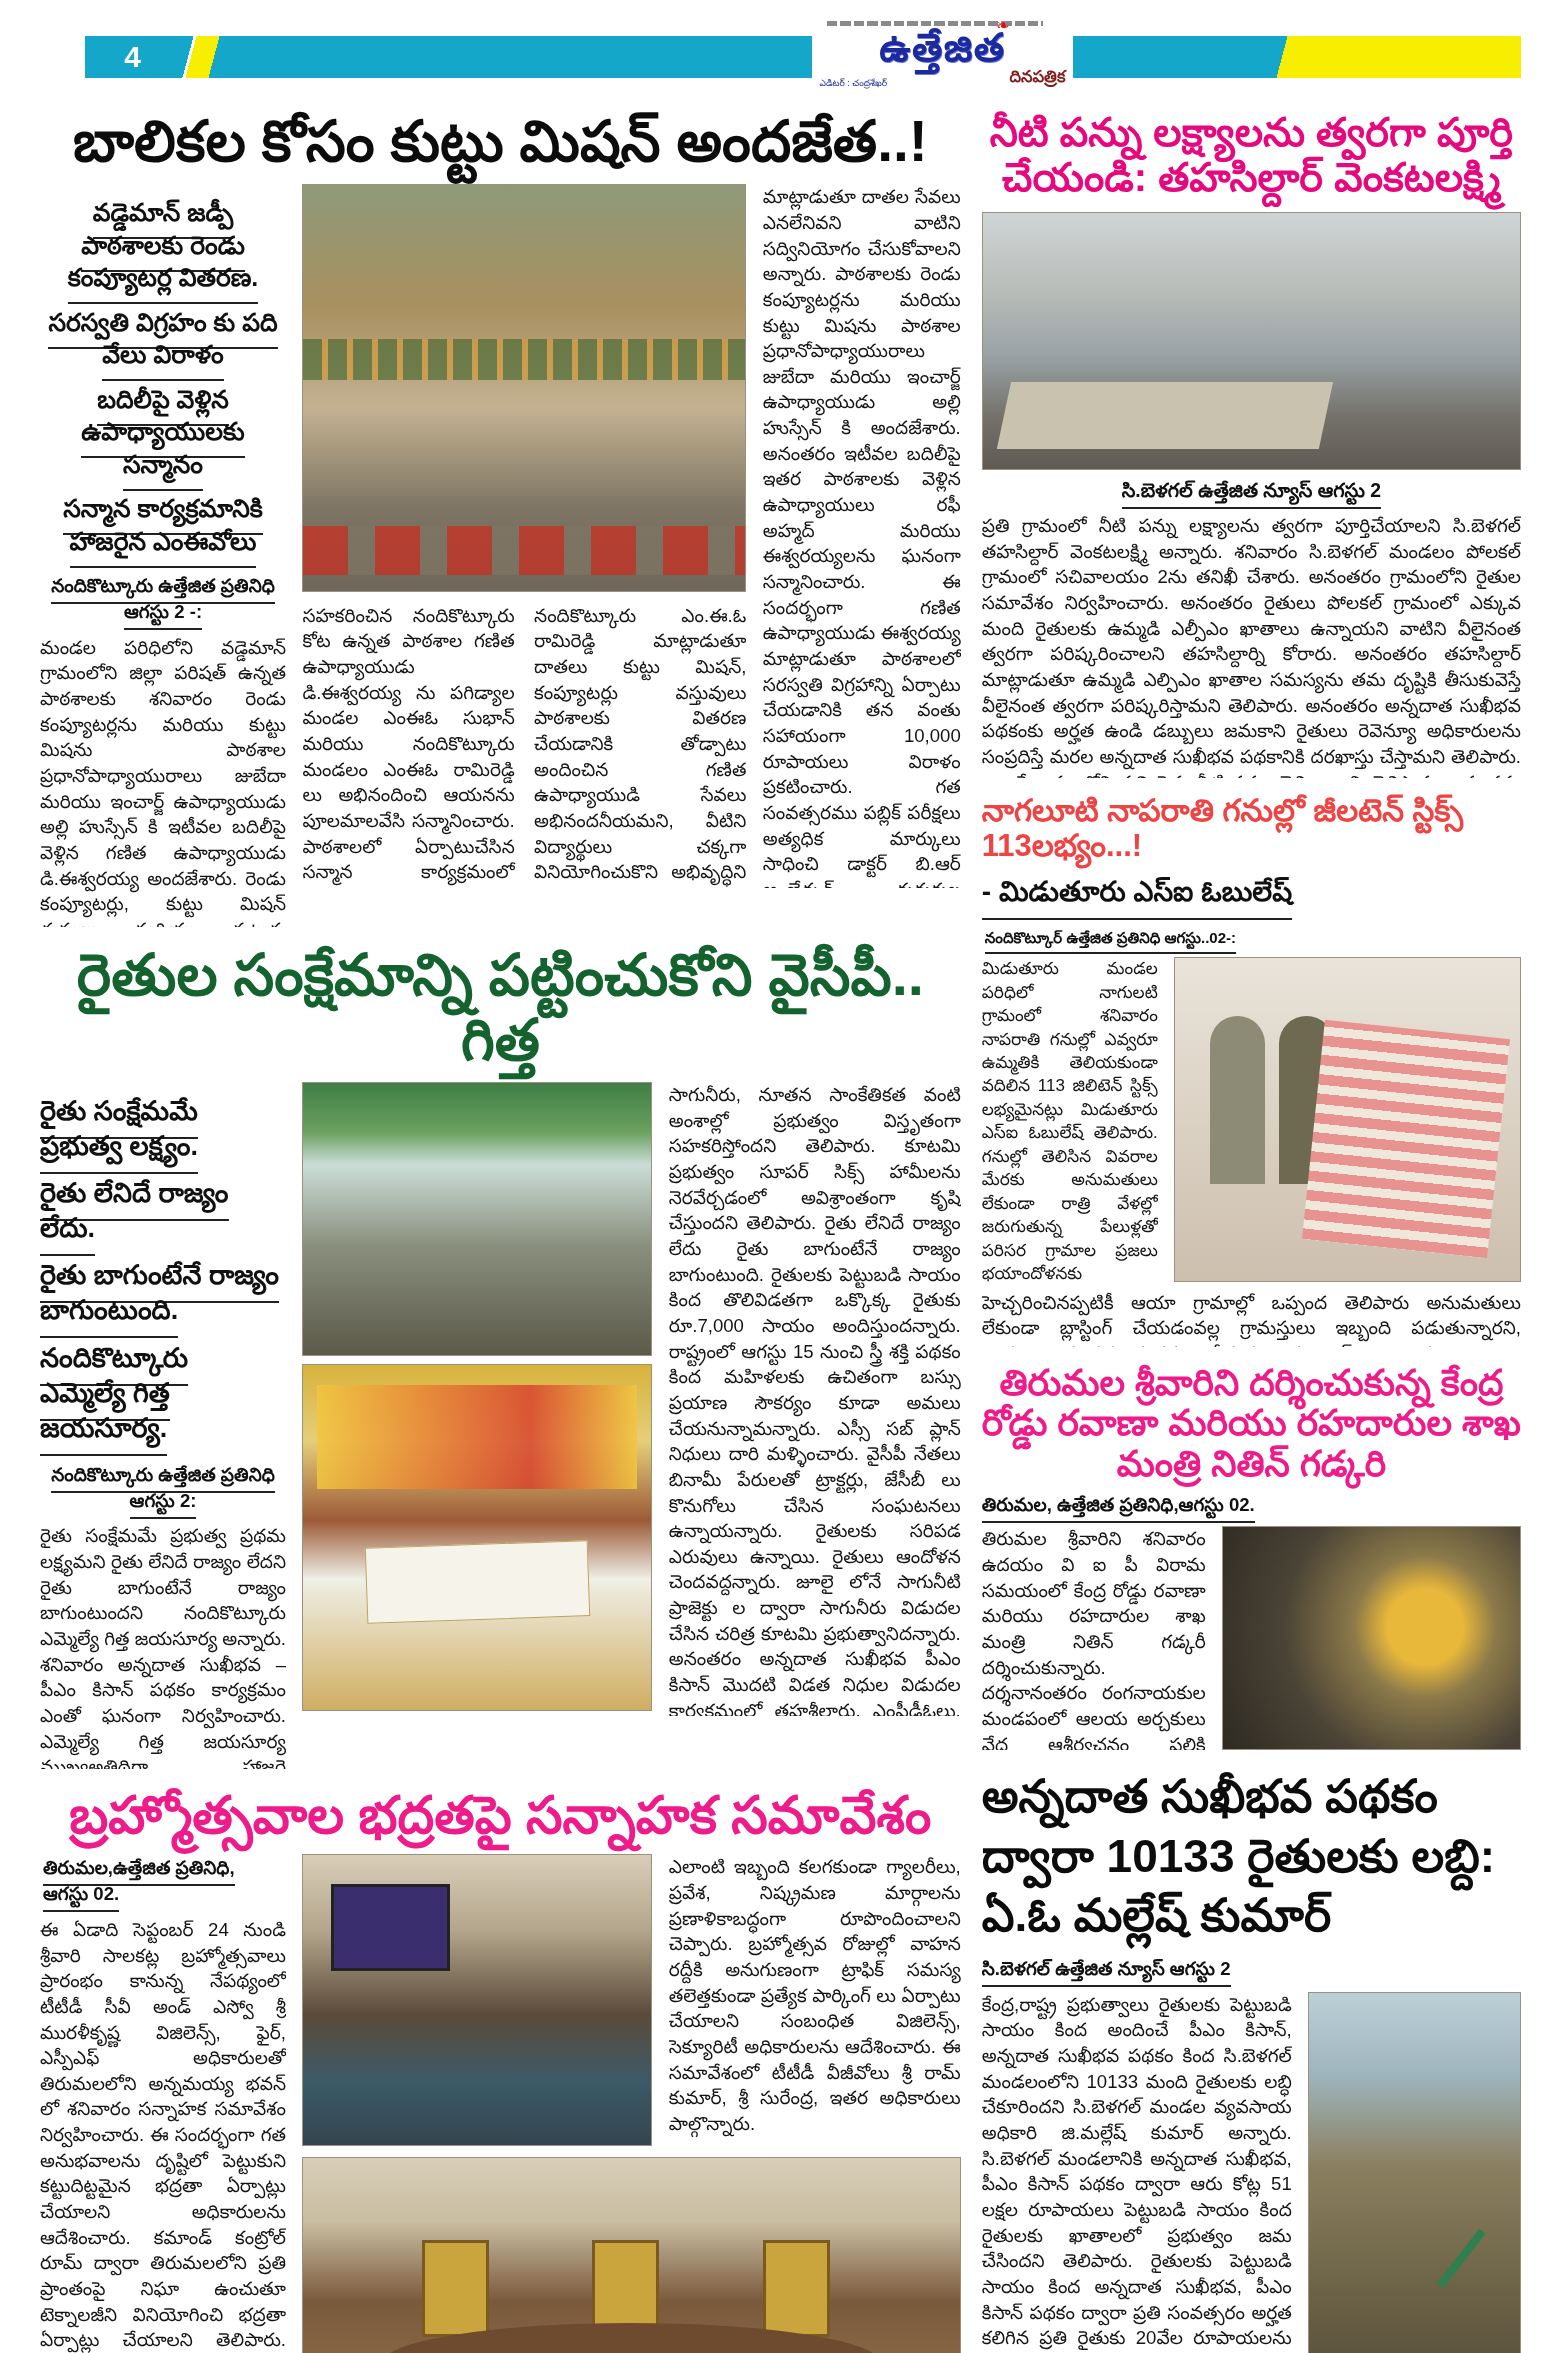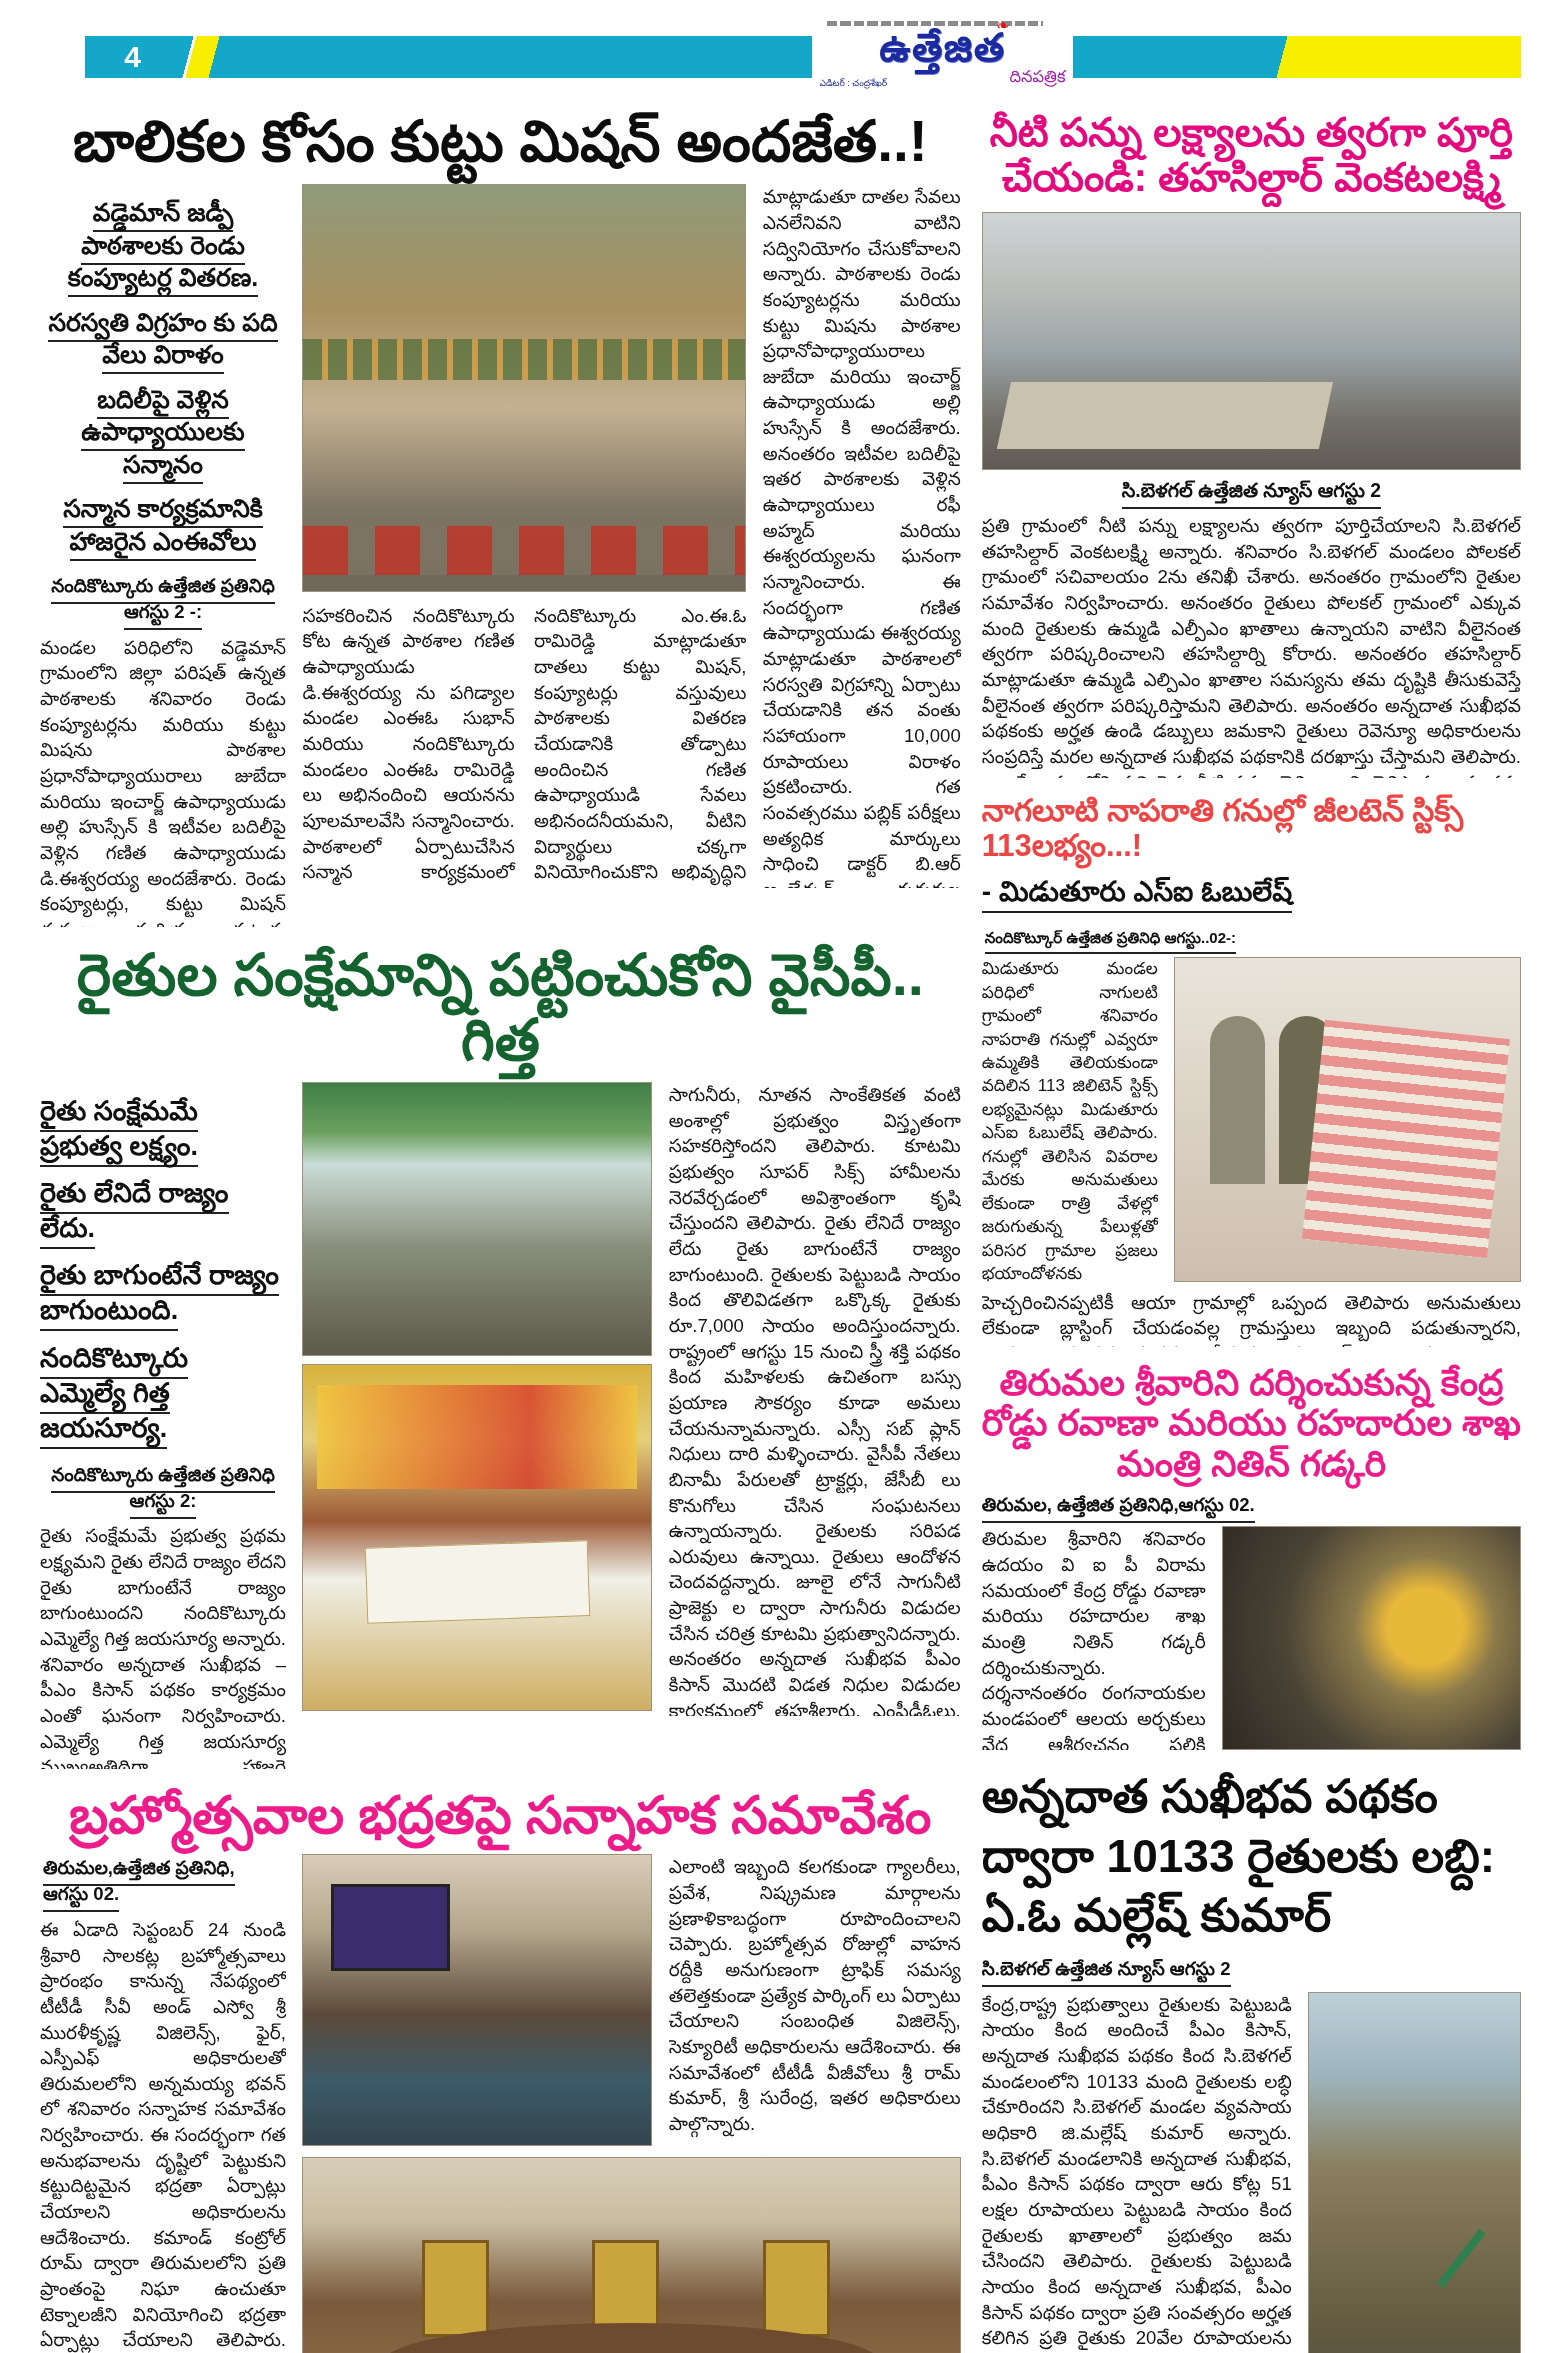--- a/index.html
+++ b/index.html
@@ -15,40 +15,40 @@
   .date-band { width:417px; background:#f8ee00; color:#101010; font-weight:bold; font-size:30px; display:flex; align-items:center; justify-content:center; }
   .slash-m { width:30px; background:linear-gradient(105deg,#f8ee00 50%,#14a7c9 50%); }
   .cyan-fill { flex:1; background:#14a7c9; }
   .slash-r { width:30px; background:linear-gradient(105deg,#14a7c9 50%,#f8ee00 50%); }
   .yellow-right { width:224px; background:#f8ee00; }
   .masthead { position:absolute; left:772px; top:19.4px; width:261px; height:72px; background:#ffffff; padding:1.5px 7.5px; text-align:center; z-index:2; }
   .masthead-micro { height:5.2px; margin:0 22.4px 1.5px 7.5px; background:repeating-linear-gradient(90deg,#8a8a8a 0 10.4px,#fff 10.4px 13.4px); }
   .masthead-title { color:#1b2a9e; font-weight:bold; font-size:39px; line-height:1.0; letter-spacing:1.5px; text-shadow:0.7px 0.7px 0 #6b79e0; }
   .masthead-foot { display:flex; justify-content:space-between; align-items:flex-end; }
   .editor-line { color:#1b2a9e; font-size:9px; }
-  .daily-line { color:#a21caf; font-weight:normal; font-size:16.4px; }
+  .daily-line { color:#7f1d1d; font-weight:bold; font-size:16.4px; }
   .bird { position:absolute; right:63px; top:-3px; color:#e01010; font-size:16.4px; }
 
   
   .content { display:flex; gap:21px; margin-top:15px; }
   .col-left { width:921px; }
   .col-right { width:558px; }
   article { margin-bottom:16.4px; overflow:hidden; }
 
   h1 { line-height:1.12; }
   .head-black { color:#0c0c0c; font-size:57px; text-align:center; }
   .head-green { color:#14632f; font-size:58px; text-align:center; }
   .head-pinkL { color:#ee1c8a; font-size:52px; text-align:center; }
   .head-mag   { color:#e5087e; font-size:40px; text-align:center; }
   .head-mag-s { color:#ef4444; font-size:31px; text-align:left; }
   .head-mag-m { color:#ee1c8a; font-size:36px; text-align:center; }
   .head-blk-g { color:#0c0c0c; font-size:46px; line-height:1.3; }
 
   .subhead { font-weight:bold; color:#111; font-size:25px; text-align:center; line-height:1.3; margin:12px 6px 0; }
-  .subhead > span { display:inline; border-bottom:2.2px solid #222; padding-bottom:4px; }
+  .subhead > span { display:inline; border-bottom:2.2px solid #222; padding-bottom:11px; }
   .subhead.left { text-align:left; font-size:27px; margin-left:0; }
   .dateline { font-weight:bold; color:#111; font-size:18.6px; text-align:center; margin:18px 3px 7.5px; }
   .dateline > span { border-bottom:2.2px solid #222; padding-bottom:6px; }
   .dateline.small { font-size:15px; text-align:left; }
   .body { color:#141414; font-size:18.6px; line-height:1.38; text-align:justify; overflow:hidden; }
   .two-col { column-count:2; column-gap:19.4px; }
 
   .a-row { display:flex; gap:16.4px; }
 
   

